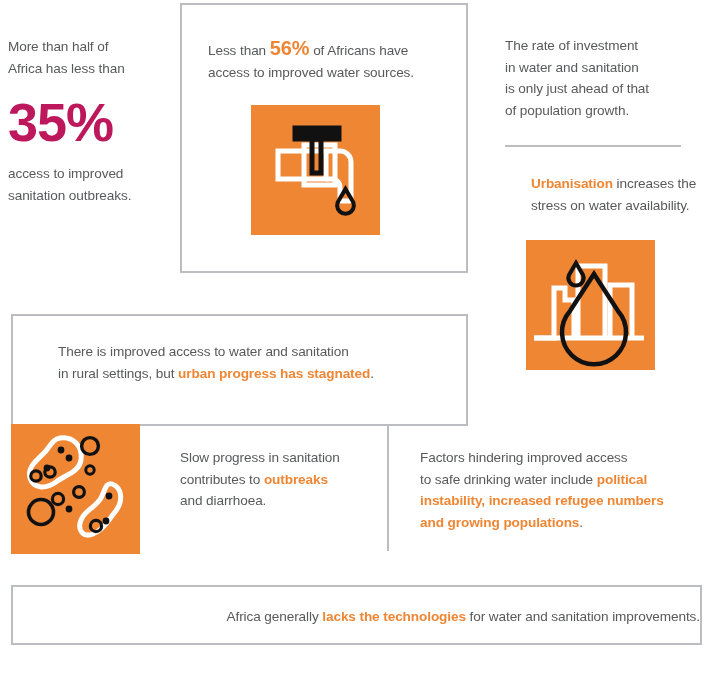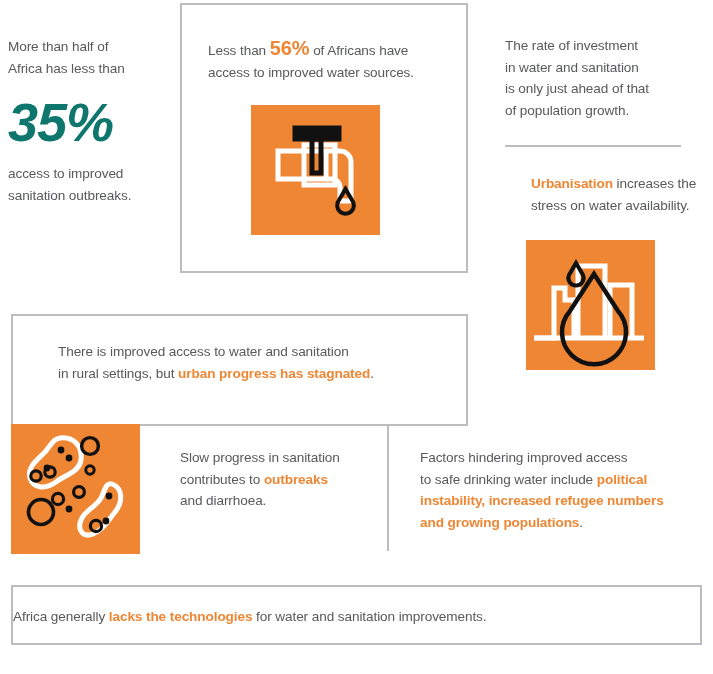--- a/index.html
+++ b/index.html
@@ -20,31 +20,30 @@
     background:#fff;
   }
   .txt{
     font-size:13.6px;
     line-height:21.5px;
     color:#58595b;
     letter-spacing:-0.1px;
   }
   .or{color:#ee8634;font-weight:bold;}
   .bignum{
-    color:#0f766e;
+    color:#be185d;
     font-weight:bold;
     font-size:54px;
     line-height:58px;
     letter-spacing:-1px;
-    font-style:italic;
   }
   .orange-tile{background:#ee8634;}
   .rule{background:#bcbdc0;}
   .vrule{background:#bcbdc0;}
-  .center{text-align:left;}
+  .center{text-align:right;}
 </style>
 </head>
 <body>
 
 <div class="stage">
 
   <div class="abs" style="left:8px;top:36px;width:165px;">
     <div class="txt">More than half of</div>
     <div class="txt">Africa has less than</div>
     <div class="bignum" style="margin-top:14px;margin-bottom:12px;">35%</div>

